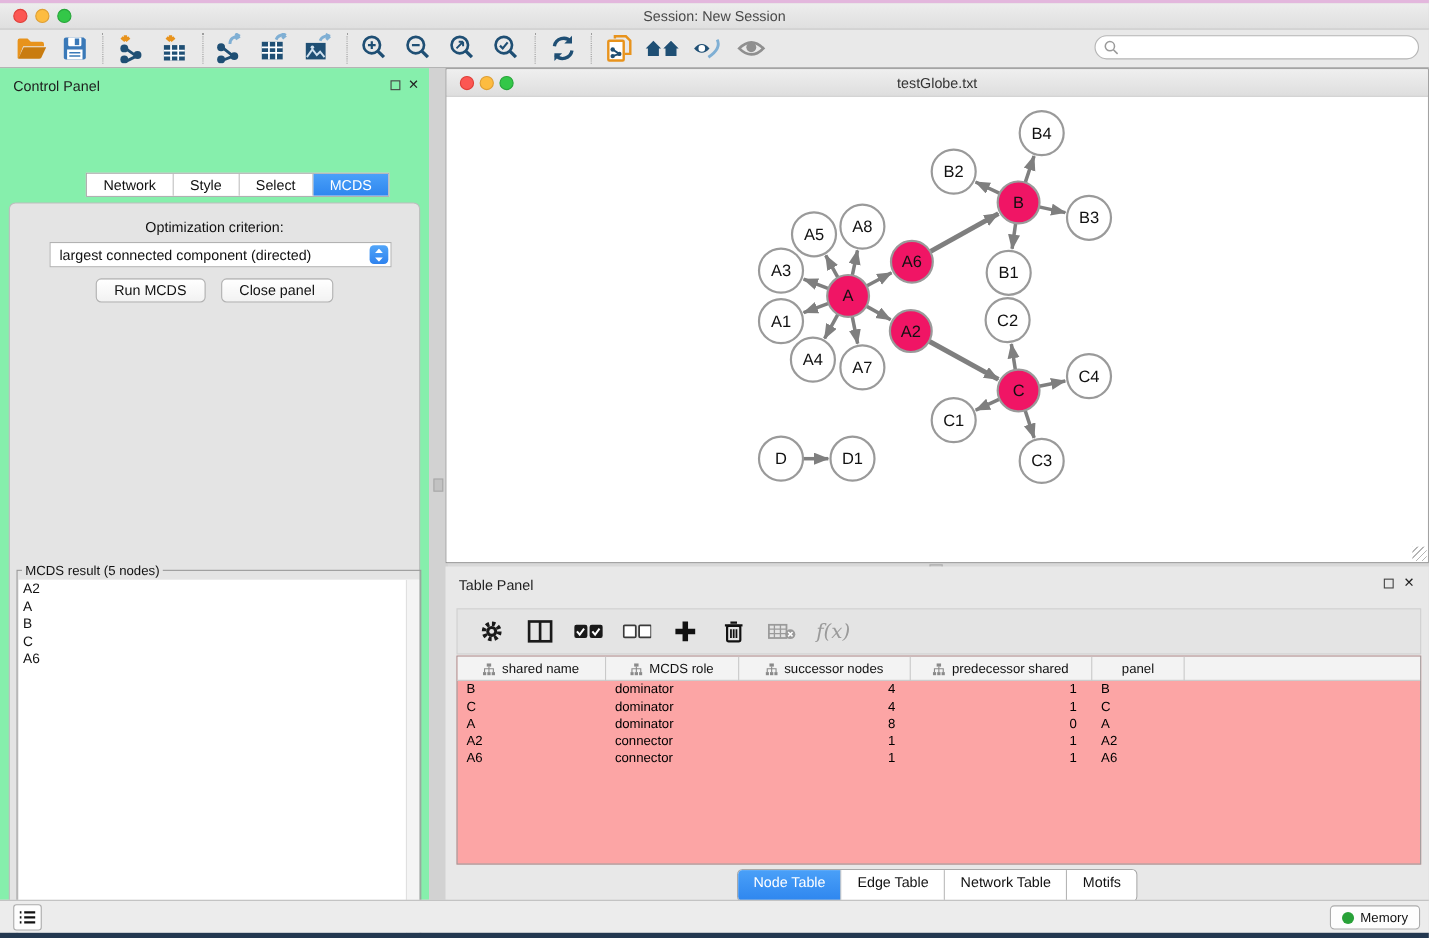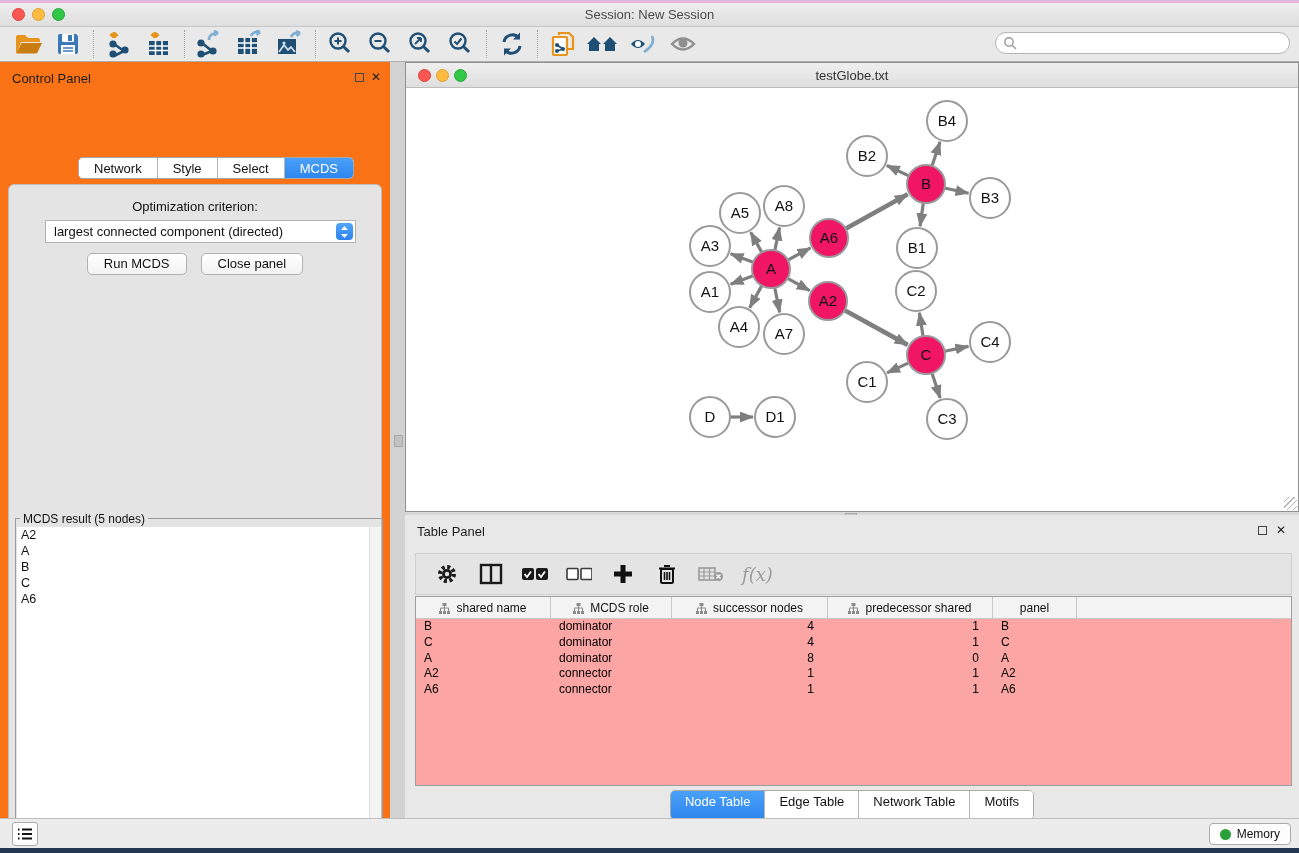--- a/index.html
+++ b/index.html
@@ -20,29 +20,29 @@
   .toolbar { position:absolute; left:0; top:27px; width:1299px; height:35px; background:#e9e9e9;
              border-bottom:1px solid #aeaeae; display:flex; align-items:center; padding-left:8px; }
   .tb-btn { width:40px; height:30px; display:flex; align-items:center; justify-content:center; flex:0 0 auto; }
   .tb-sep { width:1px; height:28px; border-left:1px dotted #9d9d9d; margin:0 5px; flex:0 0 auto; }
   .search-box { position:absolute; right:9px; top:5px; width:295px; height:22px; background:#fff;
                 border:1px solid #b5b5b5; border-radius:11px; display:flex; align-items:center; padding-left:7px; }
   .search-box svg { flex:0 0 auto; }
   .search-input { border:none; outline:none; background:transparent; font-size:12px; width:250px; margin-left:4px; }
 
   
-  .control-panel { position:absolute; left:0; top:62px; width:390px; height:756px; background:#f97316; }
+  .control-panel { position:absolute; left:0; top:62px; width:390px; height:756px; background:#86efac; }
   .cp-divider { position:absolute; left:390px; top:62px; width:17px; height:756px; background:#d2d2d2; }
   .divider-grip-v { position:absolute; left:394px; top:435px; width:9px; height:12px; background:#c2c2c2; border:1px solid #a8a8a8; }
   .panel-header { height:32px; position:relative; }
   .panel-header .ph-title { position:absolute; left:12px; top:9px; font-size:13px; color:#1d1d1d; }
   .ph-float { position:absolute; width:9px; height:9px; border:1.5px solid #444; top:11px; }
   .ph-close { position:absolute; top:8px; font-size:12px; font-weight:bold; color:#222; }
   .seg-tabs { position:absolute; left:78px; top:95px; height:22px; display:flex;
-              border:1px solid #a9a9a9; border-radius:5px; background:#fff; overflow:hidden; }
+              border:1px solid #a9a9a9; border-radius:0; background:#fff; overflow:hidden; }
   .seg-tab { padding:0 15px; font-size:13px; color:#111; line-height:21px; border-right:1px solid #b5b5b5; background:#fff; }
   .seg-tab:last-child { border-right:none; }
   .seg-tab.active { background:linear-gradient(#4aa0f8,#2e86ef); color:#fff; border-right:none; }
   .cp-box { position:absolute; left:8px; top:122px; width:374px; height:676px;
             border:1px solid #bdbdbd; border-radius:6px; background:#e4e4e4; }
   .opt-label { position:absolute; left:0; right:0; top:14px; text-align:center; font-size:13px; color:#111; }
   .dropdown { position:absolute; left:36px; top:35px; width:311px; height:23px; background:#fff;
               border:1px solid #b2b2b2; border-radius:0; font-size:13px; color:#111; line-height:21px; padding-left:8px; }
   .dd-stepper { position:absolute; right:2px; top:2px; width:17px; height:17px; border-radius:4px;
                 background:linear-gradient(#51a5f9,#2e82ee); display:flex; flex-direction:column;

